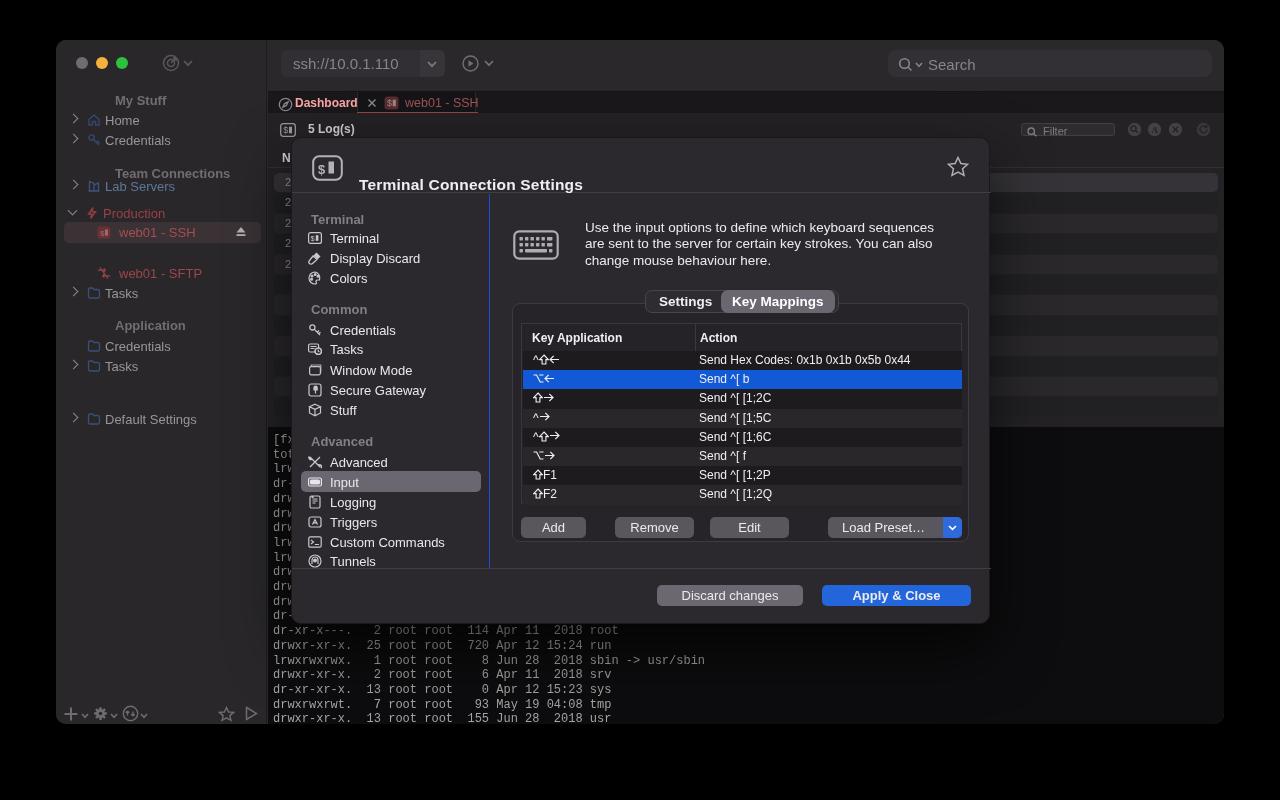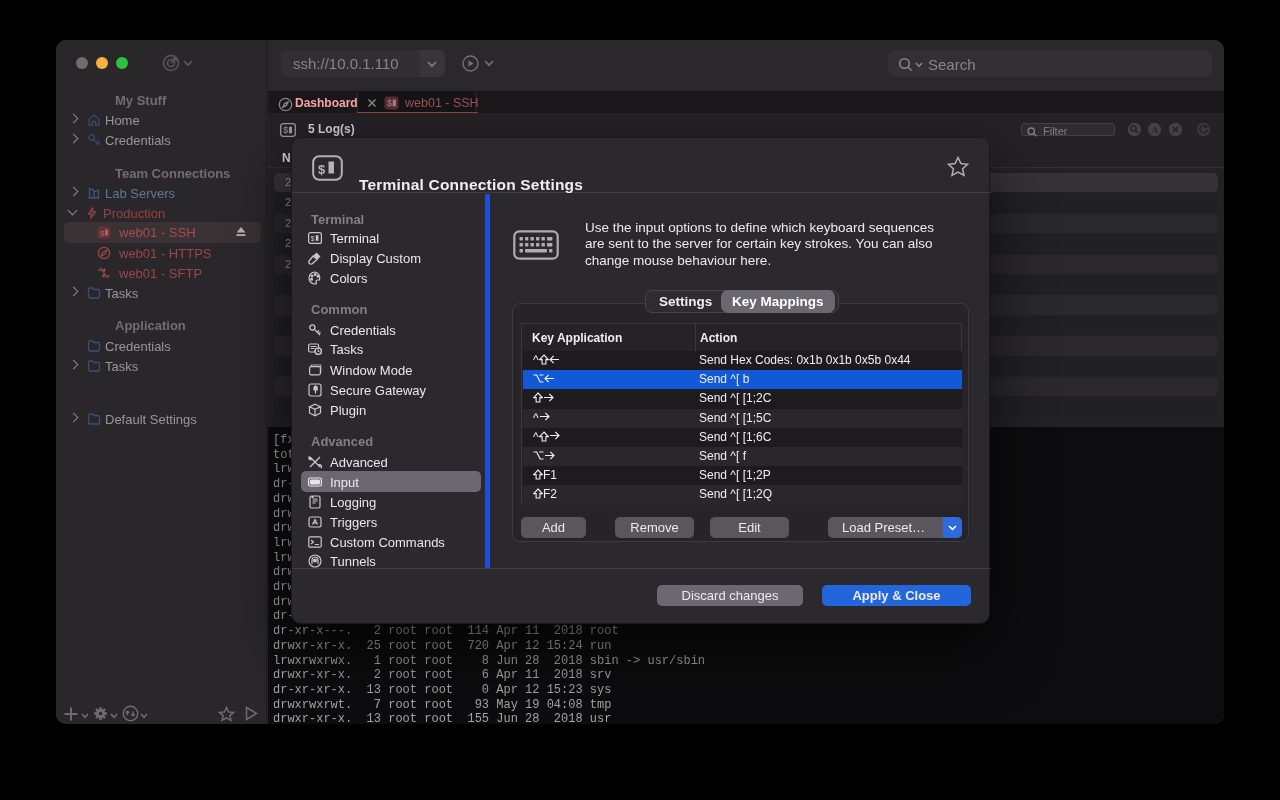--- a/index.html
+++ b/index.html
@@ -20,21 +20,21 @@
 #main { position:absolute; left:212px; top:0; width:956px; height:684px; background:#2a282b; }
 #toolbar { position:absolute; left:0; top:0; width:956px; height:51px; }
 #combo { position:absolute; left:13px; top:10px; width:164px; height:27px; background:#312f33; border-radius:6px; color:#87858a; font-size:15px; }
 #searchbox { position:absolute; left:620px; top:10px; width:324px; height:27px; background:#323034; border-radius:8px; }
 #tabbar { position:absolute; left:0; top:51px; width:956px; height:22px; background:#1a181b; border-top:1px solid #141316; }
 #logpane { position:absolute; left:0; top:73px; width:956px; height:314px; background:#242225; }
 #term { position:absolute; left:0; top:387px; width:956px; height:297px; background:#0d0c0e; color:#a5a5a3; font-family:"Liberation Mono", monospace; font-size:12px; line-height:14.7px; white-space:pre; }
 
 #modal { position:absolute; left:291px; top:137px; width:699px; height:487px; background:#2b292d; border-radius:10px; box-shadow:0 25px 60px rgba(0,0,0,0.65); border:1px solid #19181a; }
 #mtitle { position:absolute; left:0; top:0; width:699px; height:55px; border-bottom:1px solid #403d43; }
-#mnav { position:absolute; left:0; top:56px; width:198px; height:374px; border-right:5px solid #1d4ed8; overflow:hidden; }
+#mnav { position:absolute; left:0; top:56px; width:198px; height:374px; border-right:1px solid #1d4ed8; overflow:hidden; }
 .navsec { position:absolute; left:19px; font-size:13px; font-weight:bold; color:#827f86; }
 .navrow { position:absolute; left:0; width:198px; height:20px; font-size:13px; color:#e9e7eb; }
 .navrow .txt { position:absolute; left:38px; top:3px; }
 .btn { position:absolute; height:21px; border-radius:5px; background:#5a565e; color:#eceaee; font-size:13px; text-align:center; line-height:21px; }
 
 #groupbox { position:absolute; left:220px; top:165px; width:457px; height:239px; background:#262329; border:1px solid #3d3a41; border-radius:8px; }
 #ktable { position:absolute; left:229px; top:185px; width:441px; height:181px; background:#262328; border:1px solid #3a373e; }
 .krow { position:absolute; left:1px; width:439px; height:19.2px; font-size:12px; color:#f0eef2; }
 .kc { position:absolute; left:10px; top:2px; }
 .ka { position:absolute; left:176px; top:2px; }
@@ -66,21 +66,21 @@
     <div class="sbrow" style="top:90px;">
         <span class="chev r" style="left:14px;top:5px;"></span>
       <svg class="icon13" style="left:31px;top:3px;" viewBox="0 0 14 14" fill="none" stroke="#34486b" stroke-width="1.4">
           <circle cx="4.6" cy="4.6" r="2.7"></circle>
           <path d="M6.7 6.7 L12 12 M9.5 9.5 L11.4 7.6 M11 11 L12.7 9.3"></path>
         </svg>
       <span class="txt" style="left:49px;">Credentials</span>
       </div>
 
     <div class="sbsec" style="top:126px;">Team Connections</div>
-    <div class="sbrow" style="top:143px;text-align:center;">
+    <div class="sbrow" style="top:136px;text-align:center;">
         <span class="chev r" style="left:14px;top:5px;"></span>
       <svg class="icon13" style="left:31px;top:3px;" viewBox="0 0 14 14" fill="none" stroke="#3c567f" stroke-width="1.3">
           <path d="M2.5 12 V2.5 L7 4.5 V12 M7 6 L11.5 4 V12 M1.5 12 H12.5"></path>
         </svg>
       <span class="txt" style="left:49px;color:#5e7899;">Lab Servers</span>
       </div>
     <div class="sbrow" style="top:163px;">
         <span class="chev d" style="left:13px;top:4px;"></span>
       <svg class="icon13" style="left:29px;top:3px;" viewBox="0 0 14 14" fill="none" stroke="#8e3d42" stroke-width="1.4">
           <path d="M8 1.5 L3.5 8 H6.8 L5.6 12.5 L10.6 5.8 H7.2 Z"></path>
@@ -93,27 +93,20 @@
           <rect x="0.5" y="0.5" width="13" height="12" rx="2.5" fill="#6b3036"></rect>
           <text x="3" y="9.5" font-size="8" fill="#9c6a6e" font-family="Liberation Sans">$</text>
           <rect x="8" y="3.5" width="3" height="6" fill="#9c6a6e"></rect>
         </svg>
       <span class="txt" style="left:63px;color:#a84d53;">web01 - SSH</span>
       <svg class="abs" style="left:179px;top:4px;" width="12" height="12" viewBox="0 0 12 12" fill="#b2b0b4">
           <path d="M6 1 L10.5 6.6 H1.5 Z"></path>
           <rect x="1.5" y="8.2" width="9" height="1.8"></rect>
         </svg>
     </div>
-    <div class="sbrow" style="top:203px;">
-      <svg class="icon13" style="left:41px;top:3px;" viewBox="0 0 14 14" fill="none" stroke="#94464c" stroke-width="1.3">
-          <circle cx="7" cy="7" r="5.6"></circle>
-          <path d="M9.8 4.2 L8 8 L4.2 9.8 L6 6 Z"></path>
-        </svg>
-      <span class="txt" style="left:63px;color:#9d464d;">web01 - HTTPS</span>
-      </div>
     <div class="sbrow" style="top:223px;">
       <svg class="icon13" style="left:41px;top:3px;" viewBox="0 0 14 14" fill="none" stroke="#94464c" stroke-width="1.2">
           <path d="M1 4.2 H8.5 M8.5 4.2 L6.7 2.4 M8.5 4.2 L6.7 6 M13 9.8 H5.5 M5.5 9.8 L7.3 8 M5.5 9.8 L7.3 11.6 M3 1.5 L11 12.5"></path>
         </svg>
       <span class="txt" style="left:63px;color:#9d464d;">web01 - SFTP</span>
       </div>
     <div class="sbrow" style="top:243px;">
         <span class="chev r" style="left:14px;top:5px;"></span>
       <svg class="icon13" style="left:31px;top:3px;" viewBox="0 0 14 14" fill="none" stroke="#3a5076" stroke-width="1.3">
           <path d="M1.5 3.5 a1.5 1.5 0 0 1 1.5-1.5 H5.5 L7 3.5 H11 a1.5 1.5 0 0 1 1.5 1.5 V10.5 a1.5 1.5 0 0 1 -1.5 1.5 H3 a1.5 1.5 0 0 1 -1.5-1.5 Z"></path>
@@ -327,21 +320,21 @@
           <text x="2.6" y="9.8" font-size="7.5" fill="#c9c7cb" stroke="none" font-family="Liberation Sans">$</text>
           <rect x="7.8" y="4.2" width="2.6" height="5.6" fill="#c9c7cb" stroke="none"></rect>
         </svg>
         <span class="txt">Terminal</span>
       </div>
     <div class="navrow" style="top:54px;">
         <svg class="icon13" style="left:16px;top:3px;" viewBox="0 0 14 14" fill="#c9c7cb">
           <path d="M8.5 1.5 L12.5 5.5 L9.5 8.5 L5.5 4.5 Z"></path>
           <path d="M5 5 L1.5 9.5 a2 2 0 0 0 3 3 L9 8.5 Z" fill="none" stroke="#c9c7cb" stroke-width="1.3"></path>
         </svg>
-        <span class="txt">Display Custom</span>
+        <span class="txt">Display Discard</span>
       </div>
     <div class="navrow" style="top:74px;">
         <svg class="icon13" style="left:16px;top:3px;" viewBox="0 0 14 14" fill="none" stroke="#c9c7cb" stroke-width="1.2">
           <path d="M7 1 a6 6 0 1 0 0 12 c1.5 0 1.8-1 1.2-1.8 c-0.7-0.9 0-2.2 1.3-2.2 H11.5 A6 6 0 0 0 7 1 Z"></path>
           <circle cx="4" cy="5" r="0.9" fill="#c9c7cb"></circle>
           <circle cx="7.2" cy="3.6" r="0.9" fill="#c9c7cb"></circle>
           <circle cx="10" cy="5.2" r="0.9" fill="#c9c7cb"></circle>
           <circle cx="3.6" cy="8.2" r="0.9" fill="#c9c7cb"></circle>
         </svg>
         <span class="txt">Colors</span>
@@ -375,21 +368,21 @@
         <svg class="icon13" style="left:16px;top:3px;" viewBox="0 0 14 14" fill="none" stroke="#c9c7cb" stroke-width="1.2">
           <rect x="1" y="1" width="12" height="12" rx="2"></rect>
           <path d="M7.5 10.5 V6.8 M6 4.7 a1.6 1.6 0 1 1 3.2 0 V6.8 H6 Z" fill="#c9c7cb"></path>
         </svg>
         <span class="txt">Secure Gateway</span>
       </div>
     <div class="navrow" style="top:206px;">
         <svg class="icon13" style="left:16px;top:3px;" viewBox="0 0 14 14" fill="none" stroke="#c9c7cb" stroke-width="1.2">
           <path d="M7 1.2 L12.5 3.8 L7 6.4 L1.5 3.8 Z M1.5 3.8 V10 L7 12.8 L12.5 10 V3.8 M7 6.4 V12.8"></path>
         </svg>
-        <span class="txt">Plugin</span>
+        <span class="txt">Stuff</span>
       </div>
     <div class="navsec" style="top:240px;">Advanced</div>
     <div class="navrow" style="top:258px;">
         <svg class="icon13" style="left:16px;top:3px;" viewBox="0 0 14 14" fill="none" stroke="#c9c7cb" stroke-width="1.3">
           <path d="M2 12 L12 2 M2 2 L12 12"></path>
           <path d="M1 1 a2.4 2.4 0 0 0 3.4 3.4 L3.2 3.2 Z" fill="#c9c7cb" stroke="none"></path>
           <path d="M13 13 a2 2 0 0 0 -2.8-2.8" stroke-width="1.6"></path>
         </svg>
         <span class="txt">Advanced</span>
       </div>

